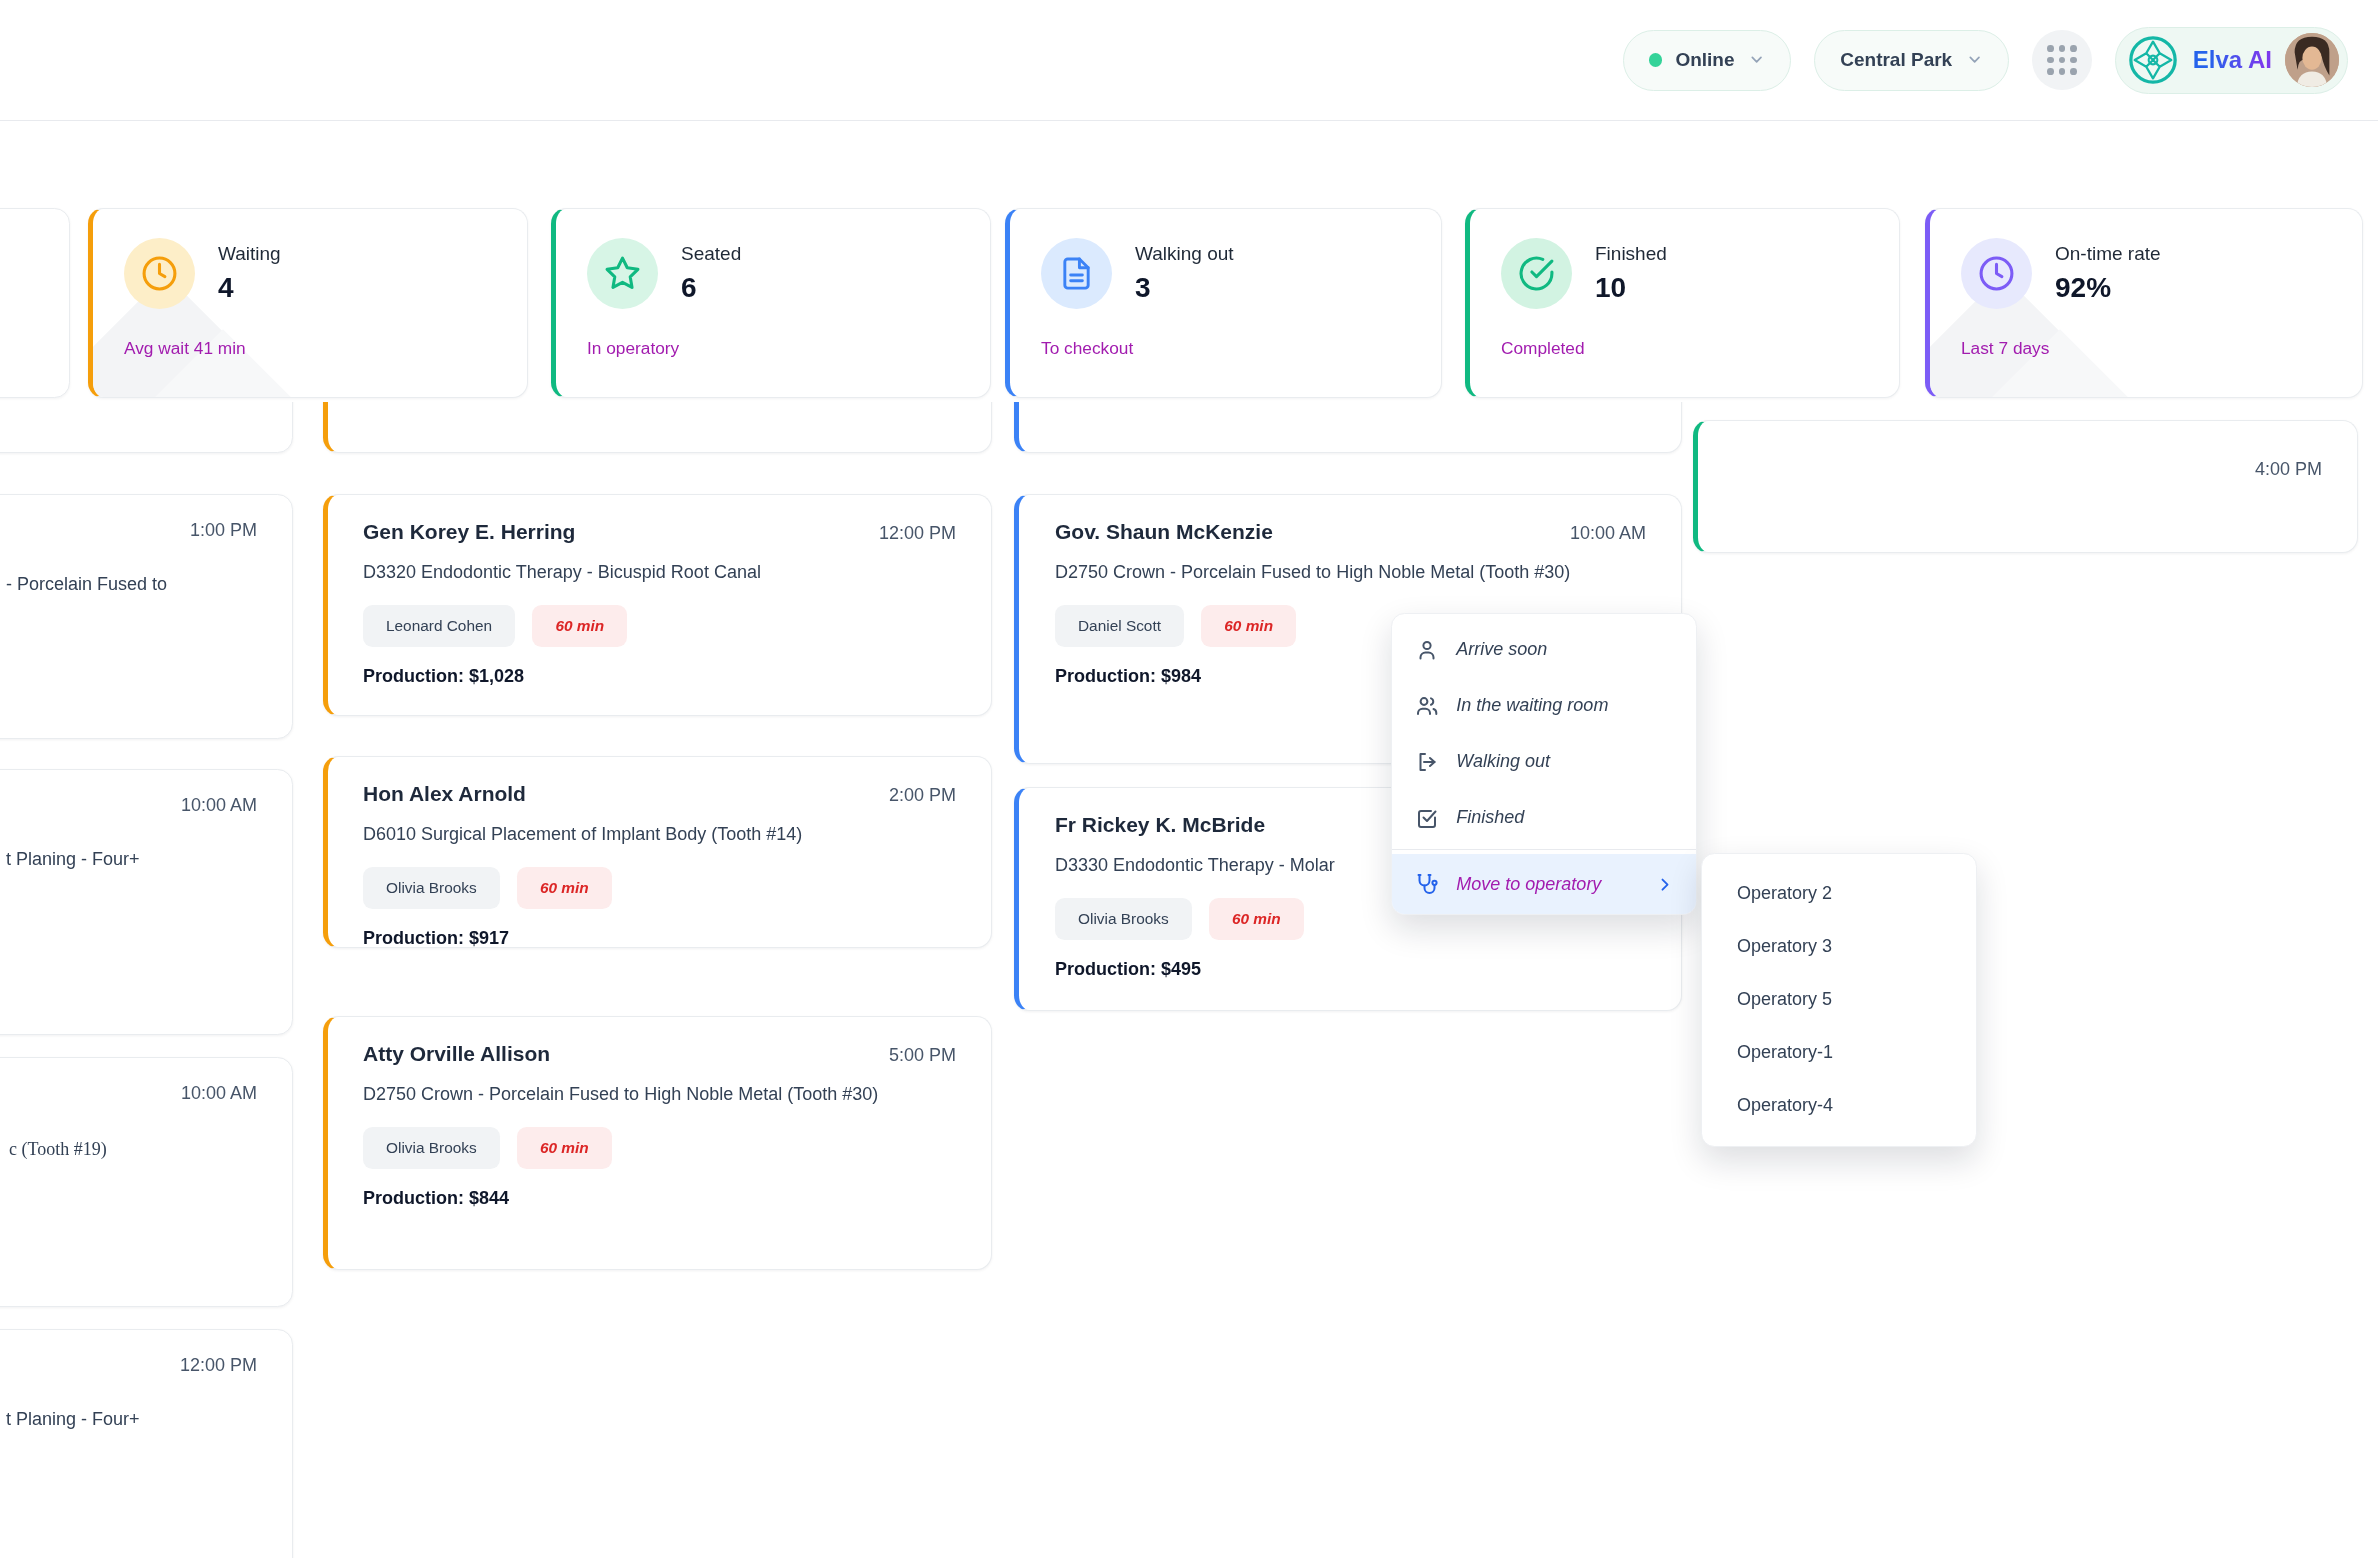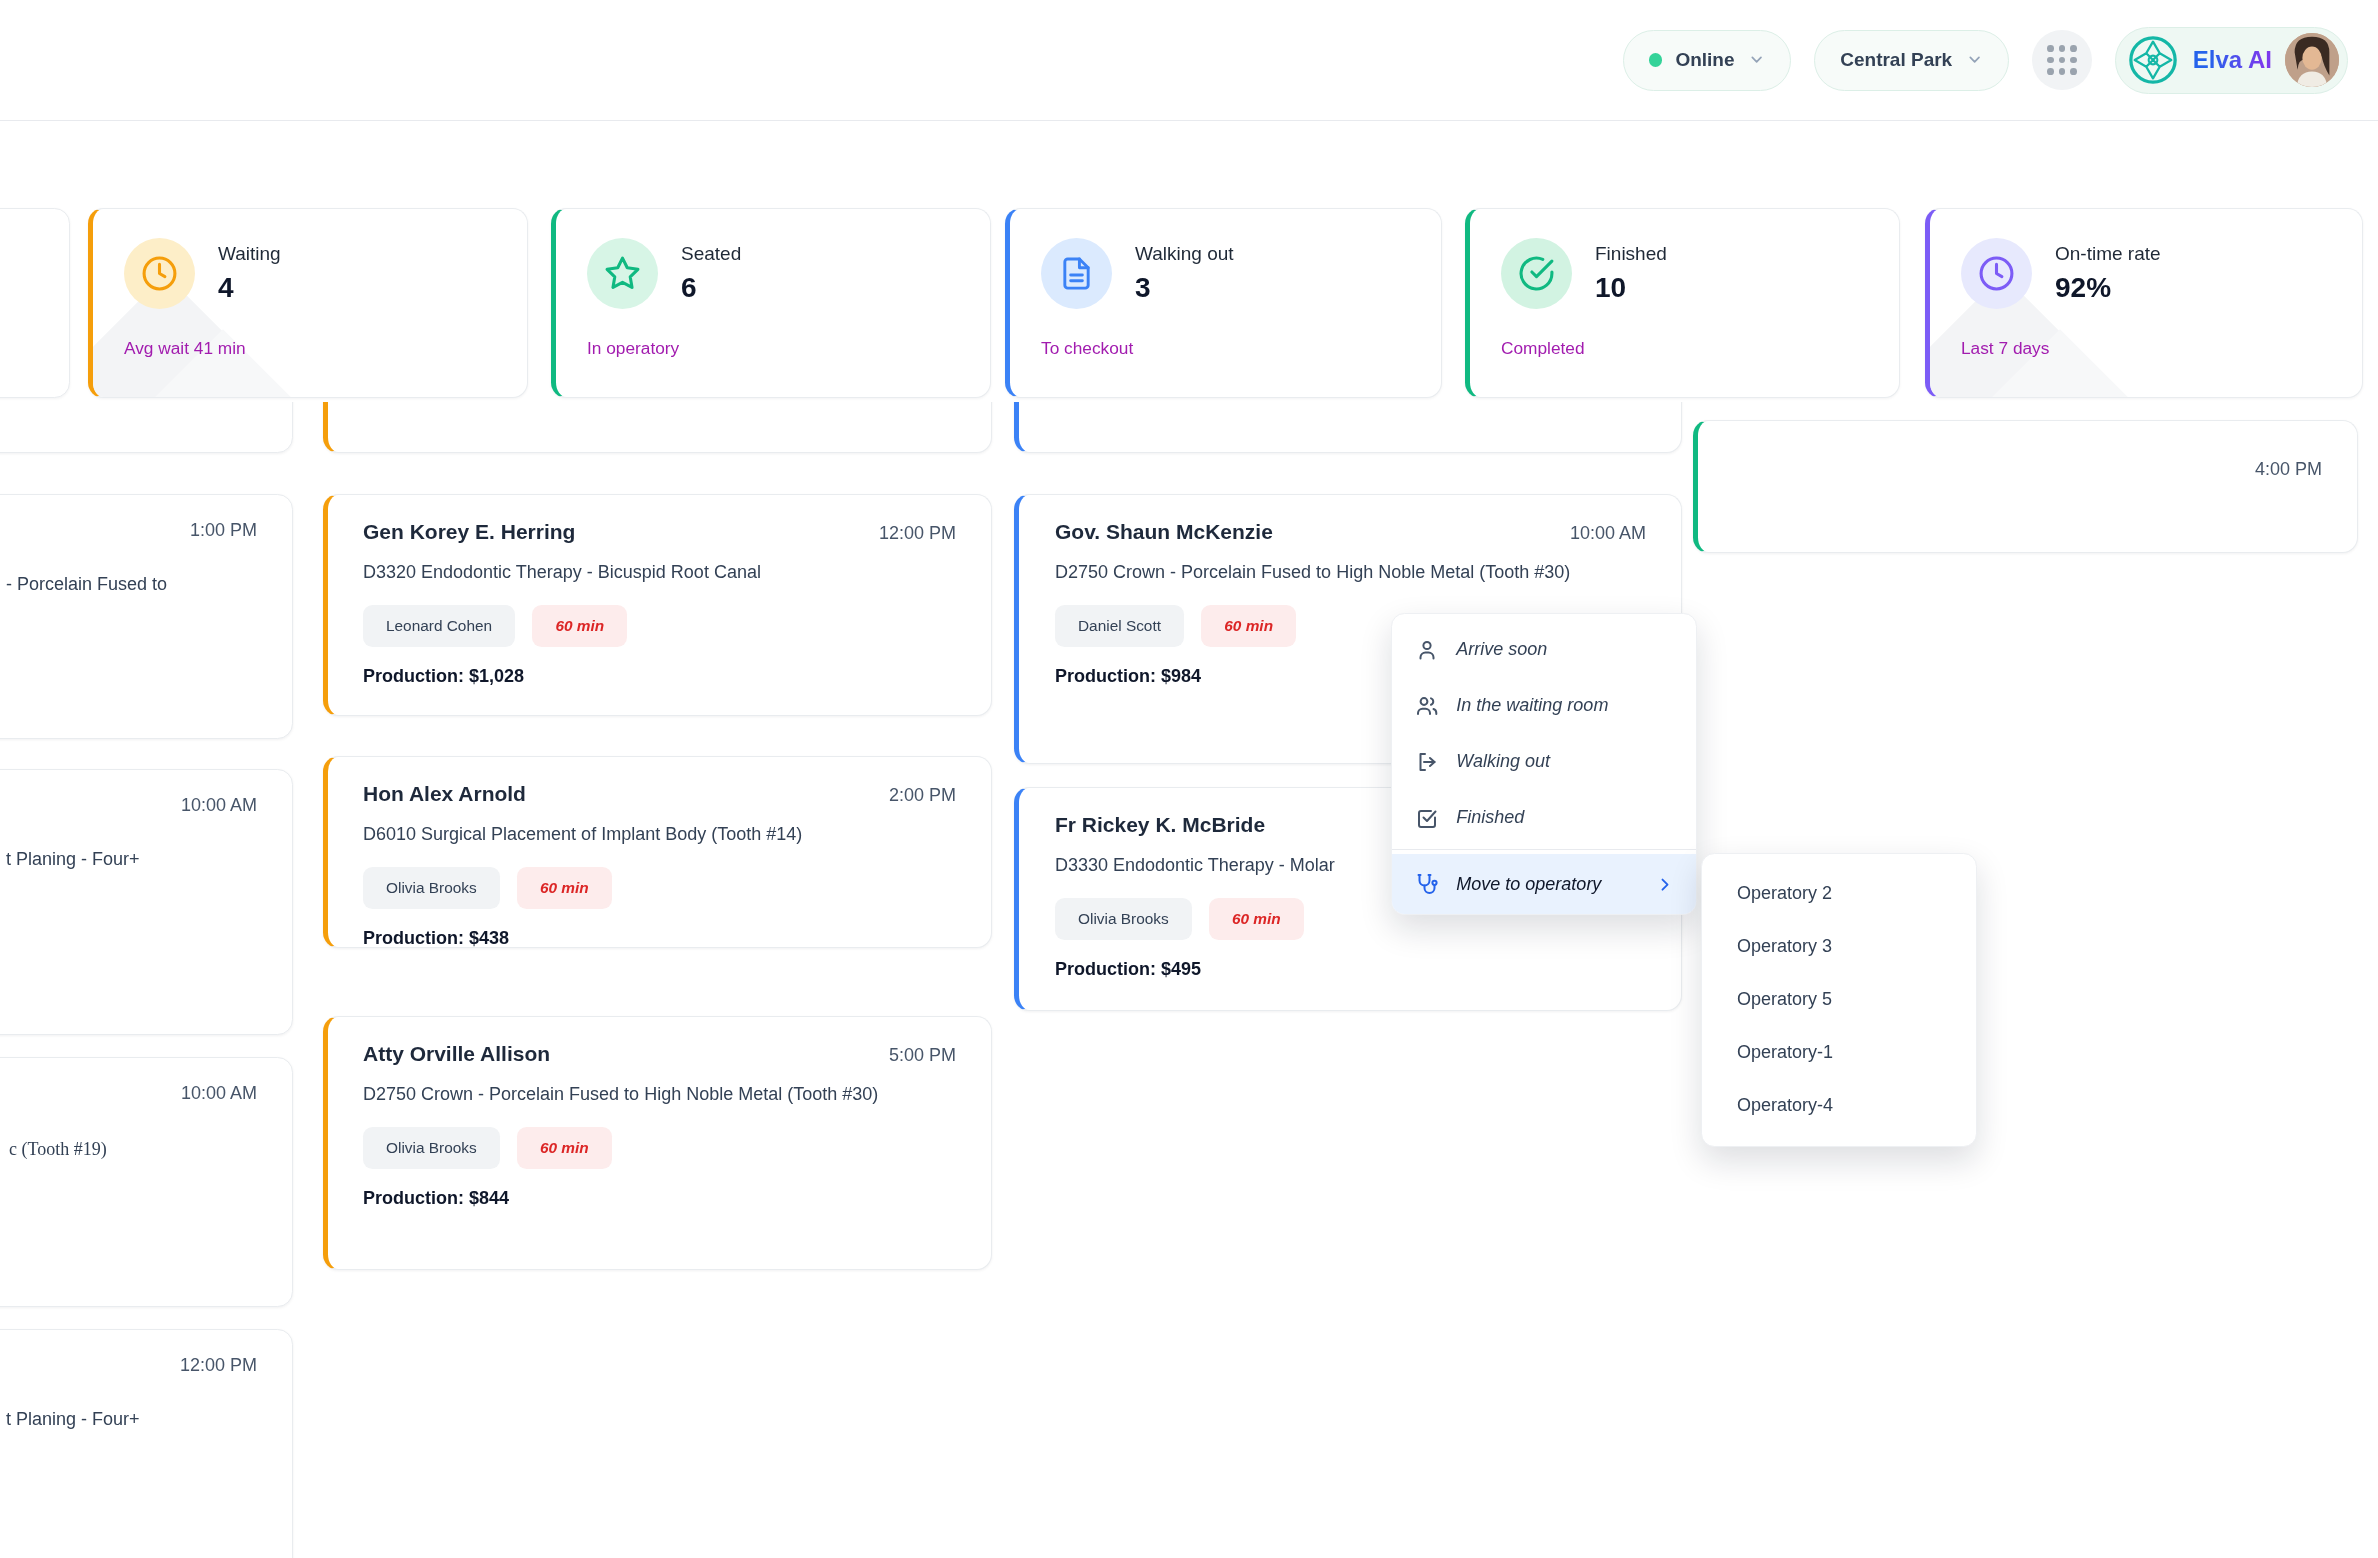--- a/index.html
+++ b/index.html
@@ -92,21 +92,21 @@
     background:#fff; border:1px solid #eef0f3; border-radius:13.4px;
     box-shadow:0 13.4px 33px rgba(15,23,42,.14); padding-top:7.7px; z-index:30;
   }
   .menu-item {
     height:56px; display:flex; align-items:center; gap:17.3px; padding:0 23px;
     font-size:18px; color:#334155; cursor:pointer;font-style:italic;
   }
   .menu-item svg { flex-shrink:0; }
   .menu-divider { height:1px; background:#e8eaee; margin:3.8px 0; }
   .menu-item.active {
-    height:60px; background:#e9f2fe; color:#0f172a; font-weight:500;
+    height:60px; background:#e9f2fe; color:#a21caf; font-weight:500;
     border-radius:0 0 12.5px 12.5px;
   }
   .menu-item .mi-chev { margin-left:auto; display:flex; }
   .submenu {
     position:absolute; left:1701px; top:853px; width:276px;
     background:#fff; border:1px solid #eef0f3; border-radius:13.4px;
     box-shadow:0 13.4px 33px rgba(15,23,42,.14); padding:13.4px 0; z-index:31;
   }
   .submenu-item {
     height:53px; display:flex; align-items:center; padding:0 23px 0 35px;
@@ -300,21 +300,21 @@
   <div class="card bl-orange" style="left:323px; top:354px; width:669px; height:192px;">
     <div class="card-head">
       <span class="card-name">Hon Alex Arnold</span>
       <span class="card-time">2:00 PM</span>
     </div>
     <div class="card-proc">D6010 Surgical Placement of Implant Body (Tooth #14)</div>
     <div class="card-tags">
       <span class="tag tag-provider">Olivia Brooks</span>
       <span class="tag tag-duration">60 min</span>
     </div>
-    <div class="card-prod">Production: $438</div>
+    <div class="card-prod">Production: $917</div>
   </div>
 
   <div class="card bl-orange" style="left:323px; top:614px; width:669px; height:254px;">
     <div class="card-head">
       <span class="card-name">Atty Orville Allison</span>
       <span class="card-time">5:00 PM</span>
     </div>
     <div class="card-proc">D2750 Crown - Porcelain Fused to High Noble Metal (Tooth #30)</div>
     <div class="card-tags">
       <span class="tag tag-provider">Olivia Brooks</span>

